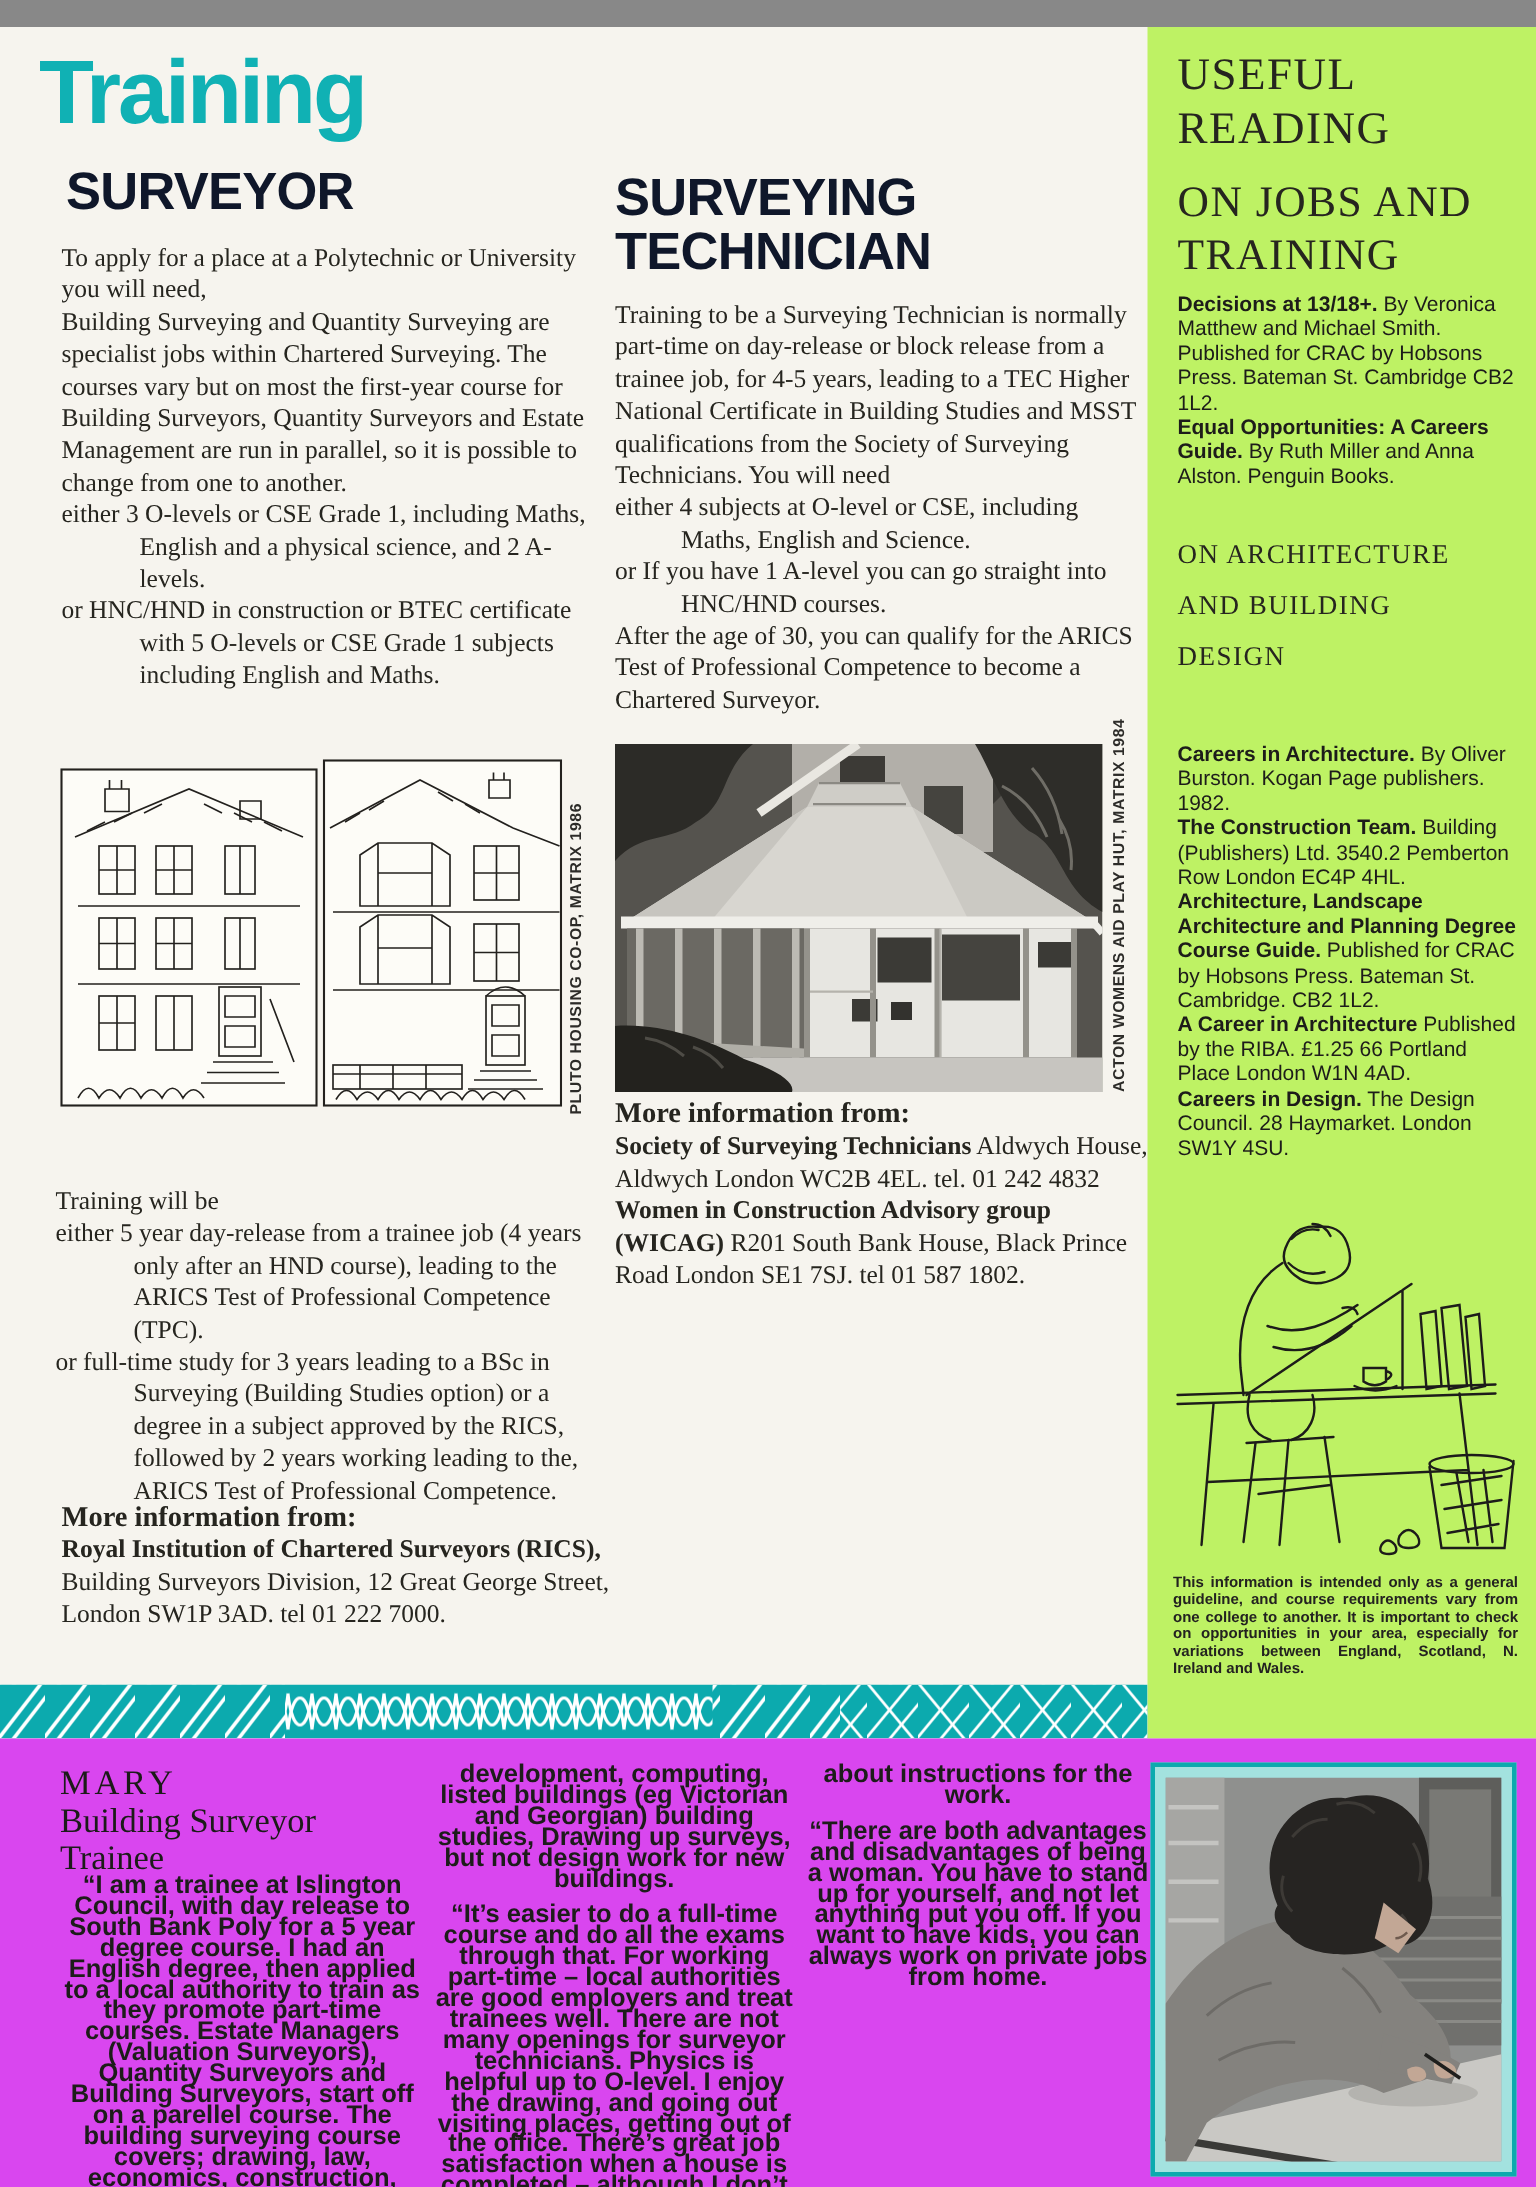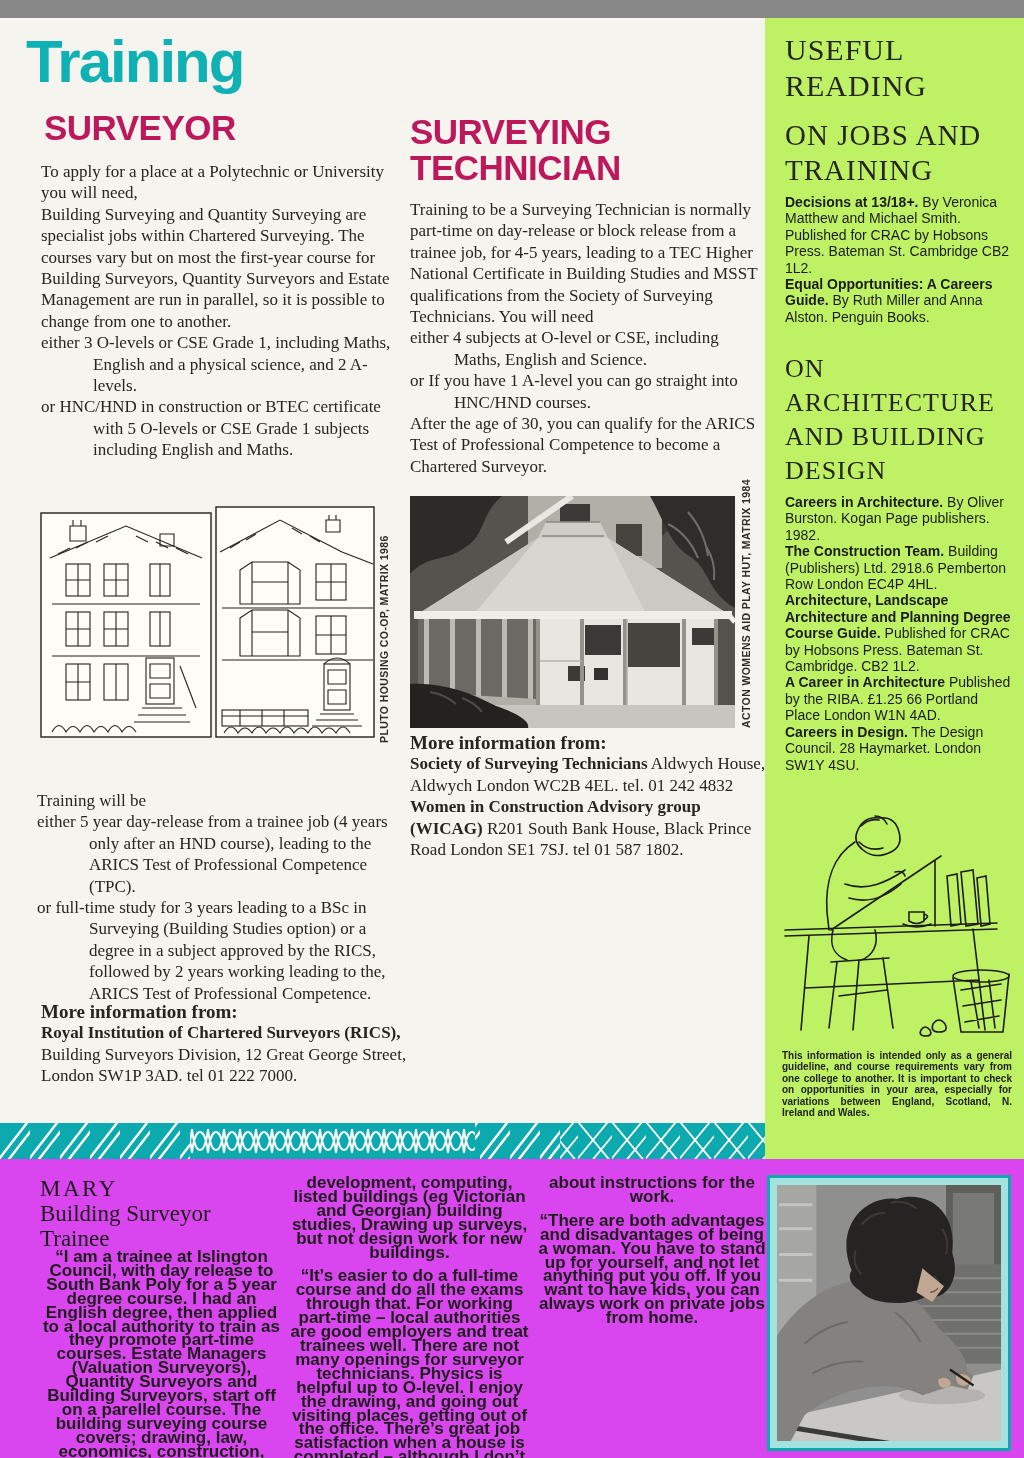--- a/index.html
+++ b/index.html
@@ -13,21 +13,21 @@
   }
   
   .masthead{
     position:absolute; left:26px; top:14px; margin:0;
     font-family:"Liberation Sans","DejaVu Sans",sans-serif;
     font-weight:700; font-size:60px; letter-spacing:-2px;
     color:#10b1b4; line-height:1;
   }
   .teal-h2{
     font-family:"Liberation Sans","DejaVu Sans",sans-serif;
-    font-weight:700; color:#be185d; margin:0;
+    font-weight:700; color:#0f172a; margin:0;
     font-size:35px; letter-spacing:-0.5px; line-height:1.02;
   }
   #surveyor-heading{position:absolute; left:44px; top:92px;}
   #technician-heading{position:absolute; left:410px; top:96px; width:330px;}
   
   .body-block{position:absolute; font-size:17px; line-height:21.4px; color:#26251f;}
   .body-block p{margin:0;}
   .hang{padding-left:52px; text-indent:-52px;}
   .more-head{font-weight:700; font-size:19px; margin:0 0 13px 0;}
   .contact{margin:0 0 2px 0;}
@@ -46,21 +46,21 @@
     position:absolute; left:765px; top:0; width:259px; height:1141px;
     background:#bef264;
   }
   .sb-serif-h{
     position:absolute; left:20px; margin:0;
     font-family:"Liberation Serif","DejaVu Serif",serif;
     font-weight:400; color:#26251f; letter-spacing:1px;
   }
   #useful-reading{top:14px; width:180px; font-size:30px; line-height:36px;}
   #on-jobs{top:100px; width:225px; font-size:29px; line-height:35px;}
-  #on-arch{top:334px; width:215px; font-size:26px; line-height:34px;}
+  #on-arch{top:334px; width:215px; font-size:18px; line-height:34px;}
   .books{
     position:absolute; left:20px; width:226px;
     font-family:"Liberation Sans","DejaVu Sans",sans-serif;
     font-size:14px; line-height:16.4px; color:#1d1c1a;
   }
   #jobs-books{top:176px;}
   #arch-books{top:476px;}
   .books p{margin:0;}
   .books b{font-weight:700;}
   .sb-illustration{position:absolute; left:10px; top:762px; width:240px; height:258px;}
@@ -257,21 +257,21 @@
 
     <h3 class="sb-serif-h" id="on-jobs">ON JOBS AND TRAINING</h3>
     <div class="books" id="jobs-books">
       <p><b>Decisions at 13/18+.</b><span> By Veronica Matthew and Michael Smith. Published for CRAC by Hobsons Press. Bateman St. Cambridge CB2 1L2.</span></p>
       <p><b>Equal Opportunities: A Careers Guide.</b><span> By Ruth Miller and Anna Alston. Penguin Books.</span></p>
     </div>
 
     <h3 class="sb-serif-h" id="on-arch">ON ARCHITECTURE AND BUILDING DESIGN</h3>
     <div class="books" id="arch-books">
       <p><b>Careers in Architecture.</b><span> By Oliver Burston. Kogan Page publishers. 1982.</span></p>
-      <p><b>The Construction Team.</b><span> Building (Publishers) Ltd. 2918.6 Pemberton Row London EC4P 4HL.</span></p>
+      <p><b>The Construction Team.</b><span> Building (Publishers) Ltd. 3540.2 Pemberton Row London EC4P 4HL.</span></p>
       <p><b>Architecture, Landscape Architecture and Planning Degree Course Guide.</b><span> Published for CRAC by Hobsons Press. Bateman St. Cambridge. CB2 1L2.</span></p>
       <p><b>A Career in Architecture</b><span> Published by the RIBA. £1.25 66 Portland Place London W1N 4AD.</span></p>
       <p><b>Careers in Design.</b><span> The Design Council. 28 Haymarket. London SW1Y 4SU.</span></p>
     </div>
 
     <div class="sb-illustration">
       <svg viewBox="0 0 240 258" width="240" height="258">
         <g stroke="#1d1c1a" stroke-width="1.6" fill="none" stroke-linecap="round">
 
           <path d="M10 150 L222 143 M10 156 L222 149"></path>

